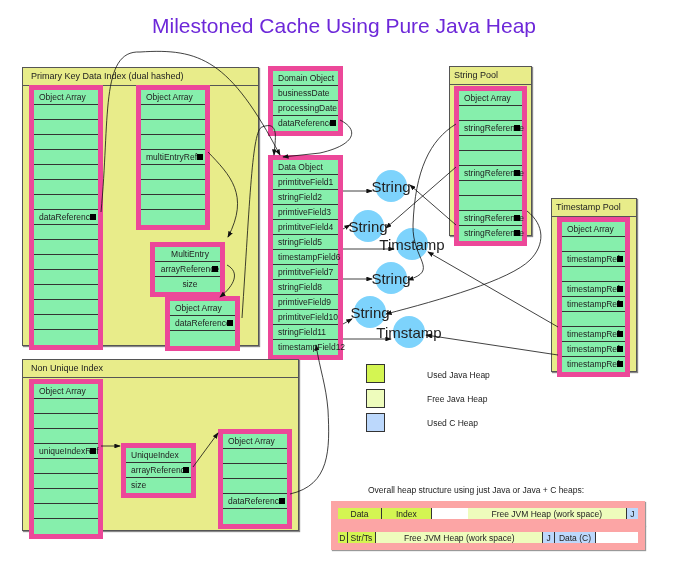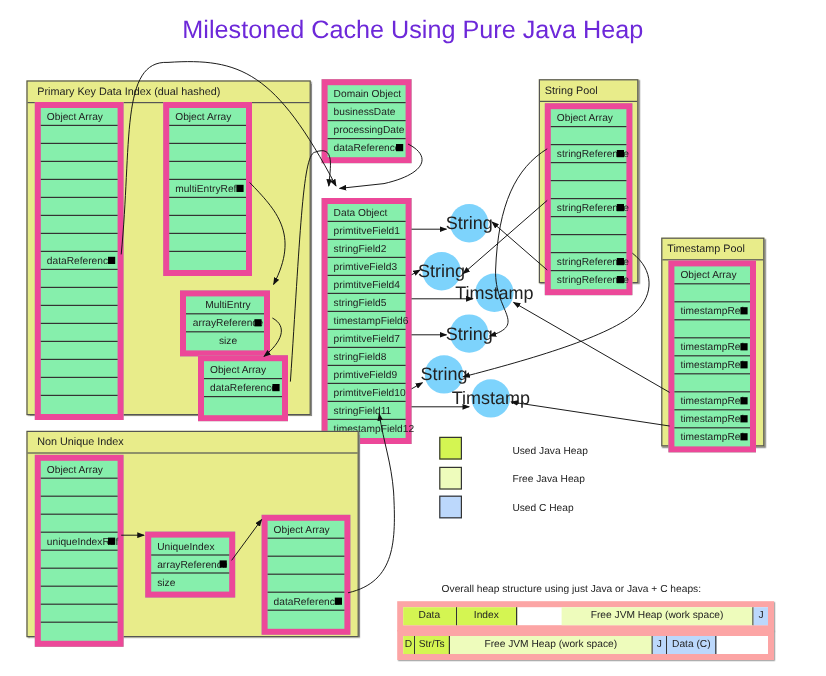--- a/index.html
+++ b/index.html
@@ -7,21 +7,21 @@
   .title{position:absolute;left:0;top:14px;width:688px;text-align:center;font-size:21px;color:#6d28d9;}
   .panel{position:absolute;background:#e8ec8a;border:1px solid #555;box-shadow:1px 1px 1px #888;}
   .panel-h{height:17px;line-height:17px;font-size:9px;padding-left:8px;border-bottom:1px solid #555;color:#222;}
   .box{position:absolute;background:#86efac;border:5px solid #ec4899;box-sizing:border-box;}
   .row{height:15px;border-bottom:1px solid #333;box-sizing:border-box;font-size:8.5px;line-height:14px;padding-left:5px;position:relative;color:#222;white-space:nowrap;}
   .row:last-child{border-bottom:none;}
   .dot{position:absolute;right:2px;top:4px;width:6px;height:6px;background:#000;}
   .circle{position:absolute;border-radius:50%;background:#7dd3fc;font-size:15px;display:flex;align-items:center;justify-content:center;color:#222;}
   .legend-sw{position:absolute;width:19px;height:19px;border:1px solid #333;box-sizing:border-box;}
   .legend-t{position:absolute;font-size:8.5px;color:#222;margin-left:31px;}
-  .bar{position:absolute;height:25px;border:5px solid #fca5a5;box-sizing:border-box;display:flex;box-shadow:1px 1px 1px #999;}
+  .bar{position:absolute;height:25px;border:7px solid #fca5a5;box-sizing:border-box;display:flex;box-shadow:1px 1px 1px #999;}
   .seg{border-right:1px solid #333;box-sizing:border-box;font-size:8.5px;text-align:center;line-height:13px;color:#222;white-space:nowrap;overflow:hidden;}
   .seg:last-child{border-right:none;}
   svg.links{position:absolute;left:0;top:0;}
 </style>
 </head>
 <body>
 
 <div class="title">Milestoned Cache Using Pure Java Heap</div>
 
 <div class="panel" style="left:22px;top:67px;width:235px;height:277px;">
@@ -68,21 +68,21 @@
     <div class="row"></div>
   </div>
 
 <div class="box" style="left:268px;top:66px;width:75px;">
     <div class="row">Domain Object</div>
     <div class="row">businessDate</div>
     <div class="row">processingDate</div>
     <div class="row">dataReference<span class="dot"></span></div>
   </div>
 
-<div class="box" style="left:268px;top:165px;width:75px;">
+<div class="box" style="left:268px;top:155px;width:75px;">
     <div class="row">Data Object</div>
     <div class="row">primtitveField1</div>
     <div class="row">stringField2</div>
     <div class="row">primtiveField3</div>
     <div class="row">primtitveField4</div>
     <div class="row">stringField5</div>
     <div class="row">timestampField6</div>
     <div class="row">primtitveField7</div>
     <div class="row">stringField8</div>
     <div class="row">primtiveField9</div>

